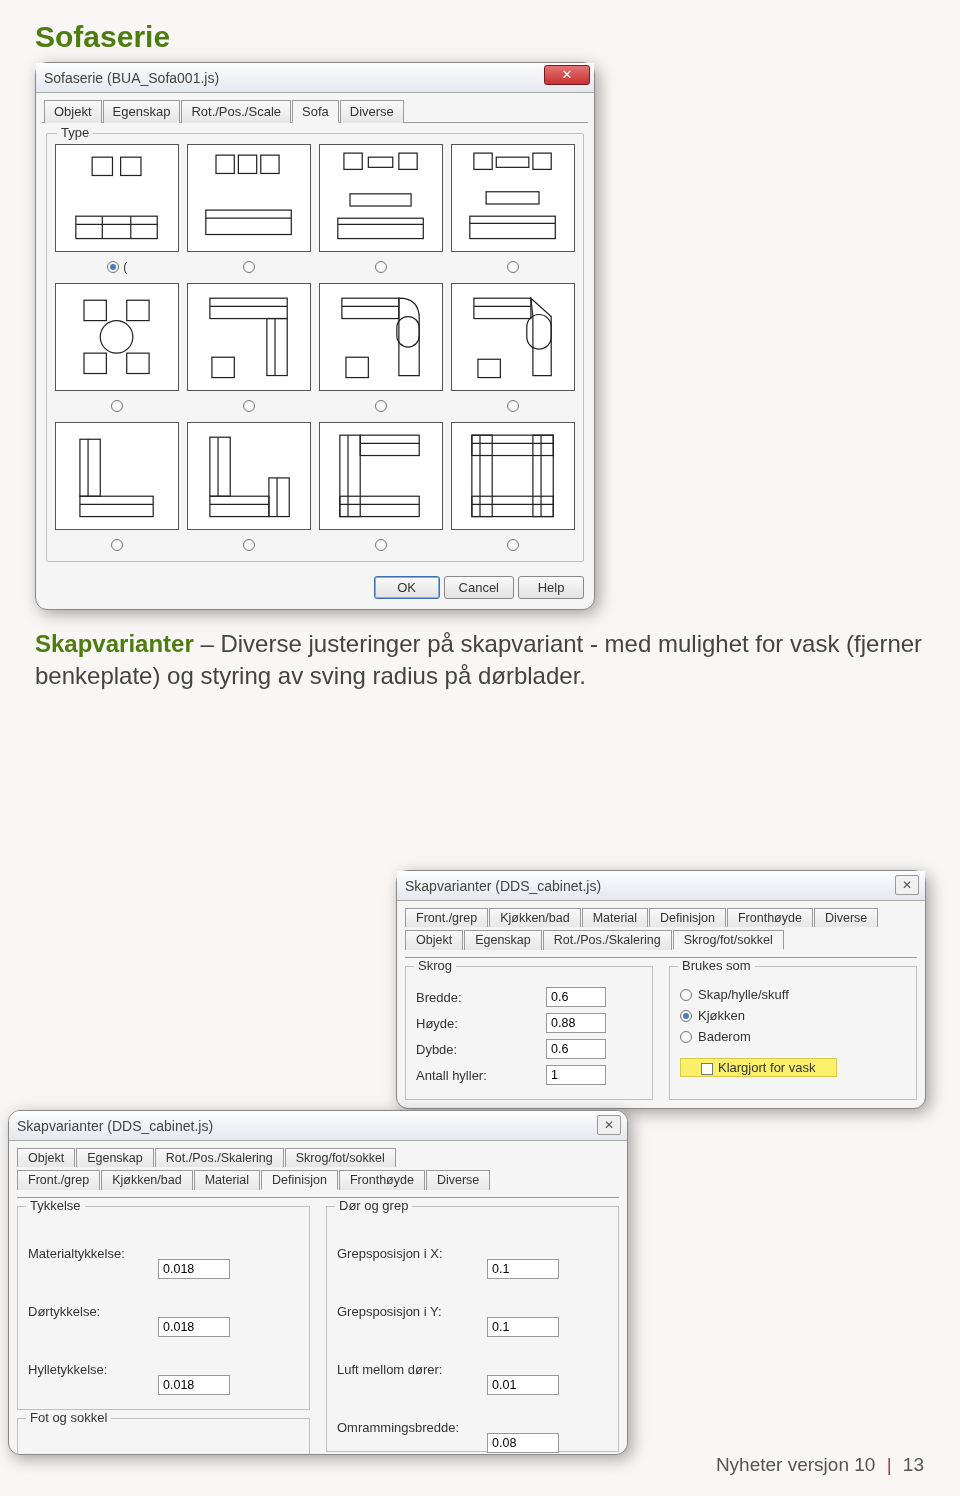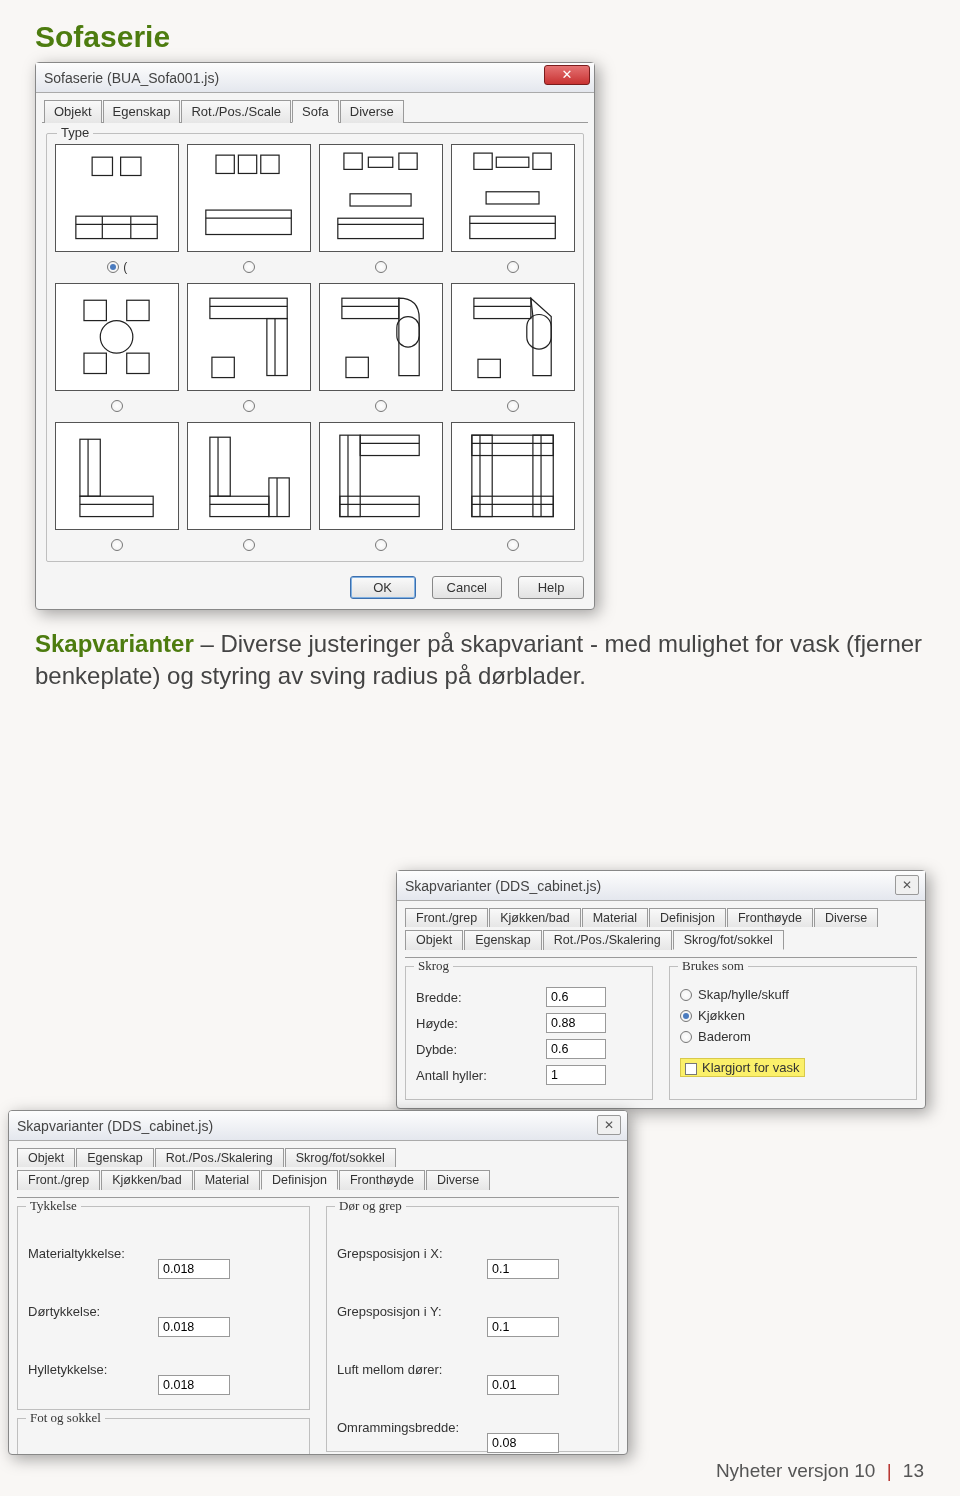--- a/index.html
+++ b/index.html
@@ -1,56 +1,56 @@
 <!DOCTYPE html>
 <html><head>
 <meta charset="utf-8">
 <style>
   *{box-sizing:border-box;margin:0;padding:0;}
   body{width:960px;height:1496px;background:#f9f7f5;font-family:"Segoe UI",Tahoma,sans-serif;position:relative;color:#333;}
   .page{padding:20px 35px;}
   .heading-red{color:#4d7c0f;font-weight:bold;font-family:"Segoe UI",Tahoma,sans-serif;}
   h1.heading-red{font-size:30px;margin-bottom:8px;}
-  .win{background:#f5f5f5;border:1px solid #888;border-radius:4px;box-shadow:4px 4px 16px rgba(0,0,0,0.35);}
+  .win{background:#f5f5f5;border:1px solid #888;border-radius:12px;box-shadow:4px 4px 16px rgba(0,0,0,0.35);}
   .titlebar{height:30px;background:linear-gradient(#fdfdfd,#e4e7ee);border-bottom:1px solid #aaa;position:relative;display:flex;align-items:center;padding-left:8px;color:#444;font-size:14px;}
   .closebtn{position:absolute;right:4px;top:2px;width:46px;height:20px;background:linear-gradient(#e57373,#c83232);border:1px solid #7a1c1c;border-radius:3px;color:#fff;text-align:center;font-size:13px;line-height:17px;}
   .close-sm{position:absolute;right:6px;top:4px;width:24px;height:20px;border:1px solid #999;background:#f0f0f0;border-radius:2px;text-align:center;font-size:12px;line-height:18px;color:#555;}
   .tabstrip{display:flex;gap:1px;margin:6px 0 0 8px;font-size:13px;}
   .tab{padding:3px 9px;border:1px solid #9a9a9a;background:linear-gradient(#f9f9f9,#e6e6e6);border-bottom:none;position:relative;top:1px;}
   .tab.active{background:#f5f5f5;border-bottom:1px solid #f5f5f5;z-index:2;}
   .tabline{border-top:1px solid #9a9a9a;margin:0 6px;}
   .groupbox{border:1px solid #bfbfbf;margin:10px 10px 8px 10px;border-radius:2px;position:relative;padding:10px 8px 8px 8px;}
   .groupbox > .legend{position:absolute;top:-9px;left:10px;background:#f5f5f5;padding:0 4px;font-size:13px;color:#333;}
   .sofagrid{display:grid;grid-template-columns:repeat(4,1fr);gap:8px;}
   .sofacell{text-align:center;}
   .sofatile{height:108px;background:#fff;border:1px solid #555;margin-bottom:5px;display:flex;align-items:center;justify-content:center;}
   .sofatile svg{width:96%;height:96%;}
   .radio{display:inline-block;width:12px;height:12px;border-radius:50%;border:1px solid #777;background:radial-gradient(#fff,#eee);vertical-align:middle;position:relative;}
   .radio.checked::after{content:"";position:absolute;inset:2px;background:#4a7bbf;border-radius:50%;}
-  .btnrow{display:flex;justify-content:flex-end;gap:16px;padding:6px 10px 10px 2px;}
+  .btnrow{display:flex;justify-content:flex-end;gap:4px;padding:6px 10px 10px 2px;}
   .btn{min-width:66px;padding:3px 14px;background:linear-gradient(#fafafa,#e2e2e2);border:1px solid #888;border-radius:3px;font-size:13px;text-align:center;}
   .btn.primary{border:1px solid #3c6fae;box-shadow:0 0 0 1px #7fb0e2 inset;}
   .bodytext{font-size:24px;line-height:1.35;color:#444;margin:18px 0 24px 0;}
   .bodytext .heading-red{font-size:24px;}
   .two-row-tabs{position:relative;height:50px;margin:6px 8px 0 8px;}
   .two-row-tabs .row{display:flex;position:absolute;left:0;}
   .two-row-tabs .row.top{top:0;gap:1px;font-size:12.5px;}
   .two-row-tabs .row.bottom{top:22px;gap:1px;font-size:12.5px;}
   .two-row-tabs .tab{padding:2px 10px;}
   .field-row{display:flex;align-items:center;margin:6px 0;font-size:13px;}
   .field-row label{width:130px;}
   .txt{width:60px;height:20px;background:#fff;border:1px solid #999;padding:1px 4px;font-size:12.5px;}
   .txt.w70{width:72px;margin-top:32px;}
   .grp{border:1px solid #bfbfbf;padding:14px 10px 8px 10px;position:relative;margin:8px;}
-  .grp .legend{position:absolute;top:-9px;left:8px;background:#f5f5f5;padding:0 4px;font-size:13px;font-family:Liberation Serif, serif;}
+  .grp .legend{position:absolute;top:-9px;left:8px;background:#f5f5f5;padding:0 4px;font-size:13px;}
   .cols{display:flex;}
   .cols>div{flex:1;}
-  .hl{background:#fbf06a;border:1px solid #d8c94a;padding:1px 4px;}
+  .hl{background:#fbf06a;border:1px solid #d8c94a;padding:1px 20px;}
   .checkbox{display:inline-block;width:12px;height:12px;border:1px solid #777;background:#fff;vertical-align:middle;margin-right:5px;}
-  .footer{position:absolute;bottom:14px;right:36px;font-size:19px;color:#555;}
+  .footer{position:absolute;bottom:20px;right:36px;font-size:19px;color:#555;}
   .footer .sep{color:#b73530;margin:0 6px;}
 </style>
 </head>
 <body>
 
 <div class="page">
 
 <h1 class="heading-red">Sofaserie</h1>
 
 <div class="win" style="width:560px;">

